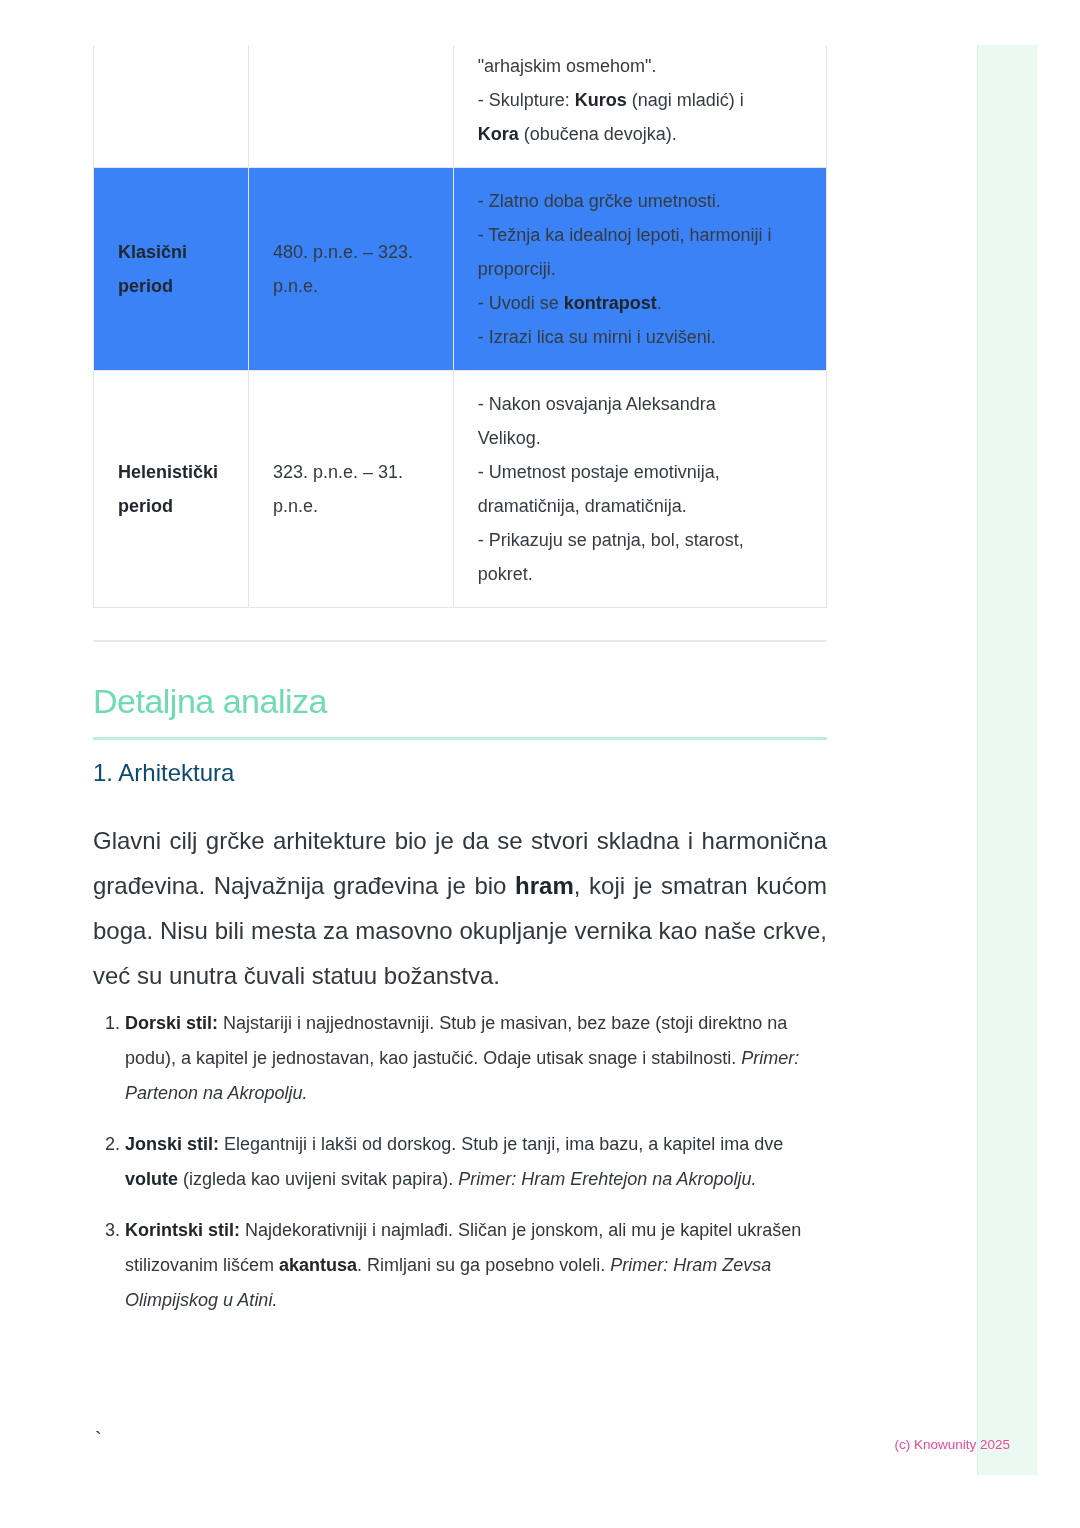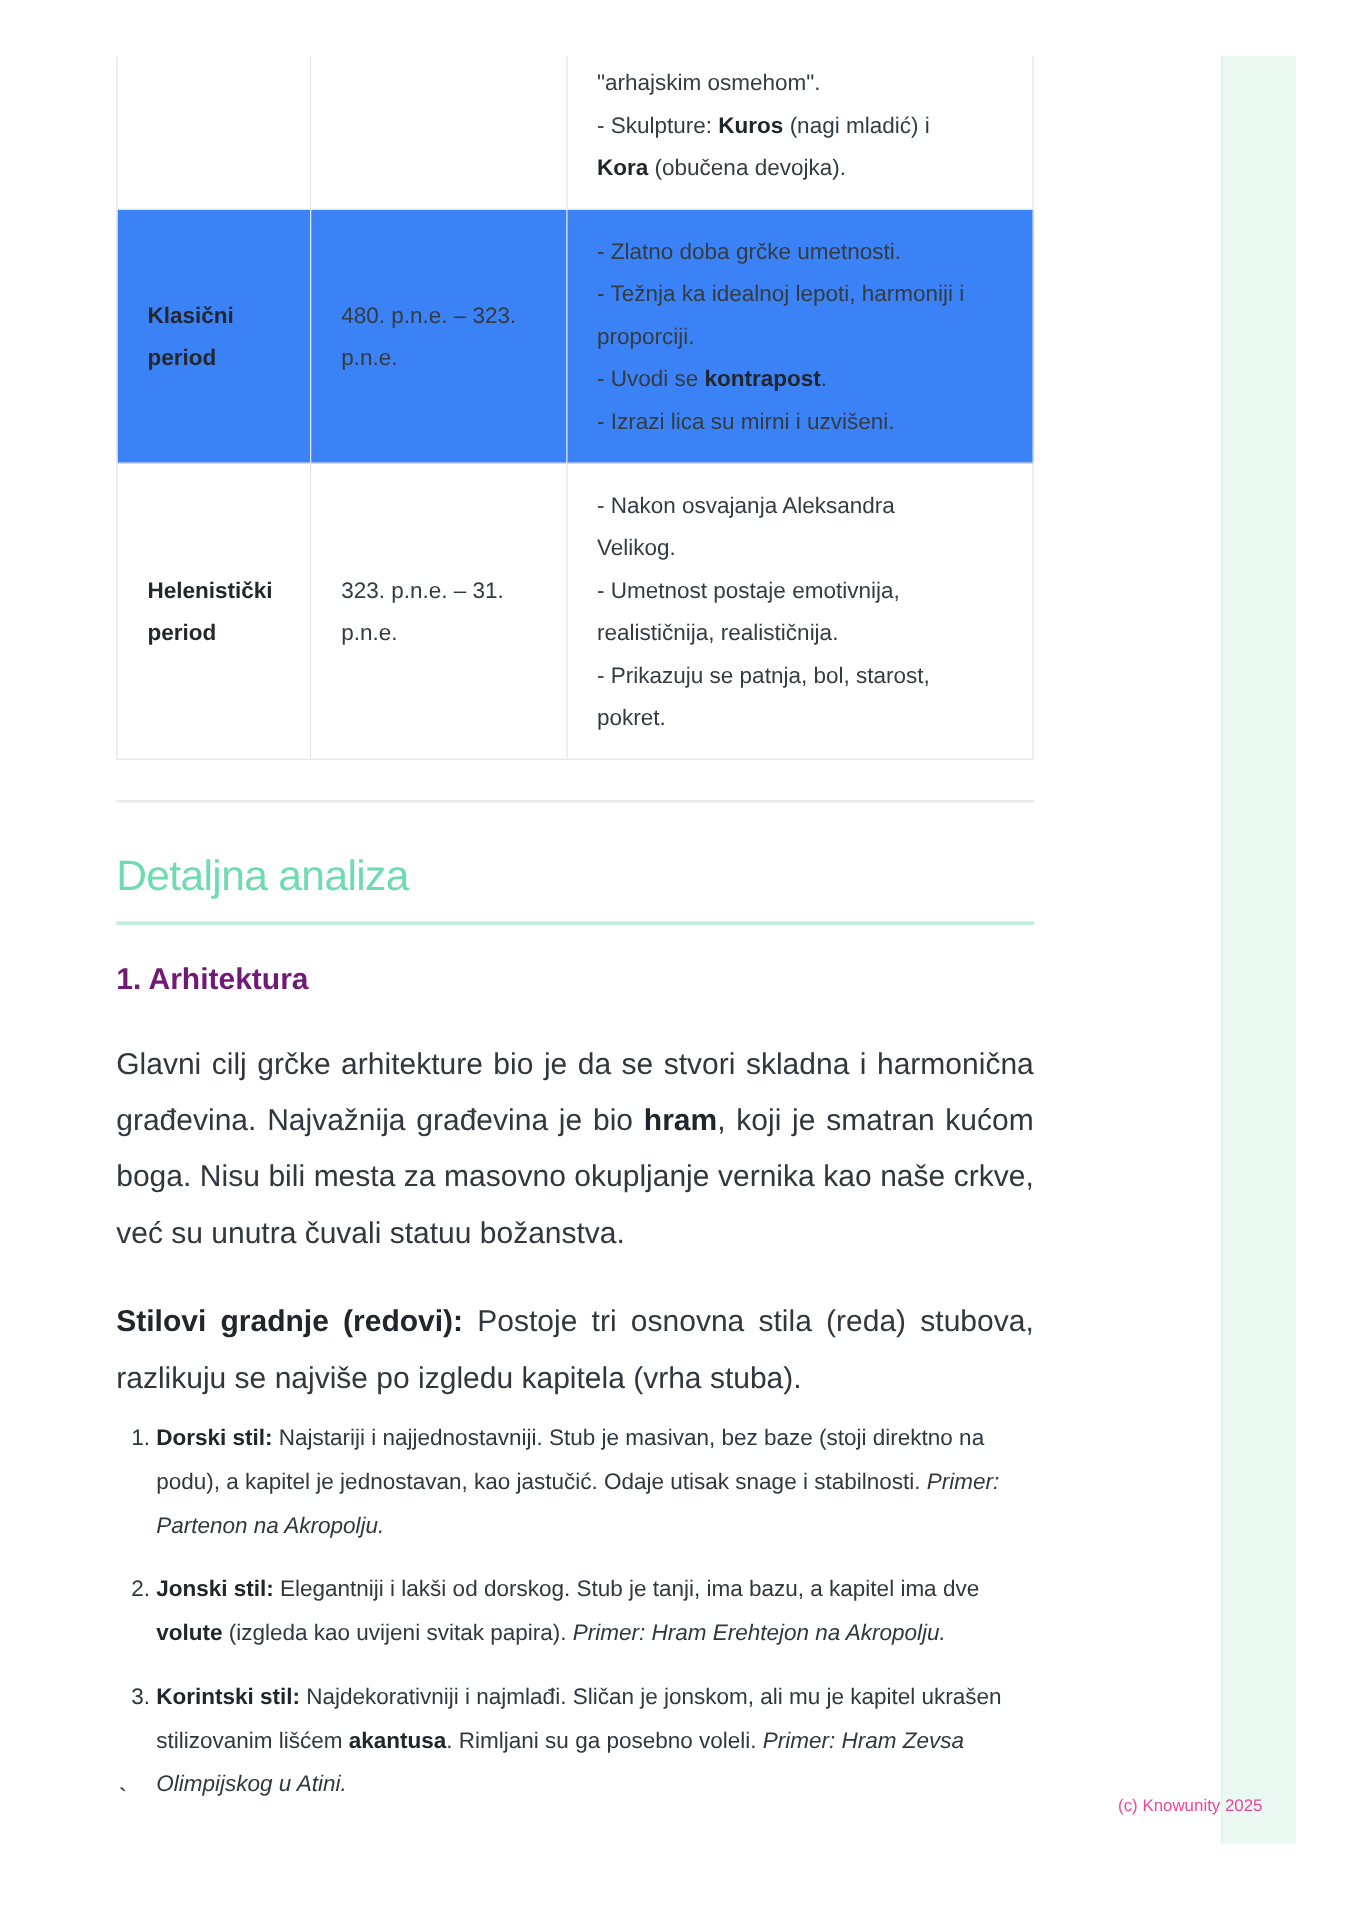--- a/index.html
+++ b/index.html
@@ -55,23 +55,23 @@
     margin-top:40px;
     font-size:34px; line-height:39px; font-weight:normal;
     letter-spacing:-0.5px;
     color:#6fdbb0;
   }
   .heading-underline {
     margin-top:16px; height:3px; width:100%;
     background:#bfeedd;
   }
   h2.subsection {
-    margin-top:29px;
-    font-size:24px; line-height:29px; font-weight:bold;
-    color:#701a75;
+    margin-top:18px;
+    font-size:24px; line-height:29px; font-weight:normal;
+    color:#0c4a6e;
   }
 
   
   p.body-par {
     margin-top:26px;
     font-size:24px; line-height:45px;
     text-align:justify;
   }
   p.body-par.first { margin-top:31px; }
 
@@ -108,35 +108,34 @@
         <td class="col-desc rich"><span>"arhajskim osmehom".</span><br><span>- Skulpture: </span><strong>Kuros</strong><span> (nagi mladić) i</span><br><strong>Kora</strong><span> (obučena devojka).</span></td>
       </tr>
       <tr class="row-alt">
         <td class="col-period">Klasični period</td>
         <td class="col-dates">480. p.n.e. – 323. p.n.e.</td>
         <td class="col-desc rich"><span>- Zlatno doba grčke umetnosti.</span><br><span>- Težnja ka idealnoj lepoti, harmoniji i</span><br><span>proporciji.</span><br><span>- Uvodi se </span><strong>kontrapost</strong><span>.</span><br><span>- Izrazi lica su mirni i uzvišeni.</span></td>
       </tr>
       <tr>
         <td class="col-period">Helenistički period</td>
         <td class="col-dates">323. p.n.e. – 31. p.n.e.</td>
-        <td class="col-desc rich"><span>- Nakon osvajanja Aleksandra</span><br><span>Velikog.</span><br><span>- Umetnost postaje emotivnija,</span><br><span>realističnija, realističnija.</span><br><span>- Prikazuju se patnja, bol, starost,</span><br><span>pokret.</span></td>
+        <td class="col-desc rich"><span>- Nakon osvajanja Aleksandra</span><br><span>Velikog.</span><br><span>- Umetnost postaje emotivnija,</span><br><span>dramatičnija, dramatičnija.</span><br><span>- Prikazuju se patnja, bol, starost,</span><br><span>pokret.</span></td>
       </tr>
     </tbody>
   </table>
 
   <hr class="divider">
 
   <h1 class="section">Detaljna analiza</h1>
   <div class="heading-underline"></div>
 
   <h2 class="subsection">1. Arhitektura</h2>
 
   <p class="body-par first rich"><span>Glavni cilj grčke arhitekture bio je da se stvori skladna i harmonična građevina. Najvažnija građevina je bio </span><strong>hram</strong><span>, koji je smatran kućom boga. Nisu bili mesta za masovno okupljanje vernika kao naše crkve, već su unutra čuvali statuu božanstva.</span></p>
 
-  <p class="body-par rich"><strong>Stilovi gradnje (redovi):</strong><span> Postoje tri osnovna stila (reda) stubova, razlikuju se najviše po izgledu kapitela (vrha stuba).</span></p>
 
   <ol class="styles-list">
     <li class="rich"><strong>Dorski stil:</strong><span> Najstariji i najjednostavniji. Stub je masivan, bez baze (stoji direktno na podu), a kapitel je jednostavan, kao jastučić. Odaje utisak snage i stabilnosti. </span><em>Primer: Partenon na Akropolju.</em></li>
     <li class="rich"><strong>Jonski stil:</strong><span> Elegantniji i lakši od dorskog. Stub je tanji, ima bazu, a kapitel ima dve </span><strong>volute</strong><span> (izgleda kao uvijeni svitak papira). </span><em>Primer: Hram Erehtejon na Akropolju.</em></li>
     <li class="rich"><strong>Korintski stil:</strong><span> Najdekorativniji i najmlađi. Sličan je jonskom, ali mu je kapitel ukrašen stilizovanim lišćem </span><strong>akantusa</strong><span>. Rimljani su ga posebno voleli. </span><em>Primer: Hram Zevsa Olimpijskog u Atini.</em></li>
   </ol>
 
   <span class="stray-char">`</span>
 
 </main>

